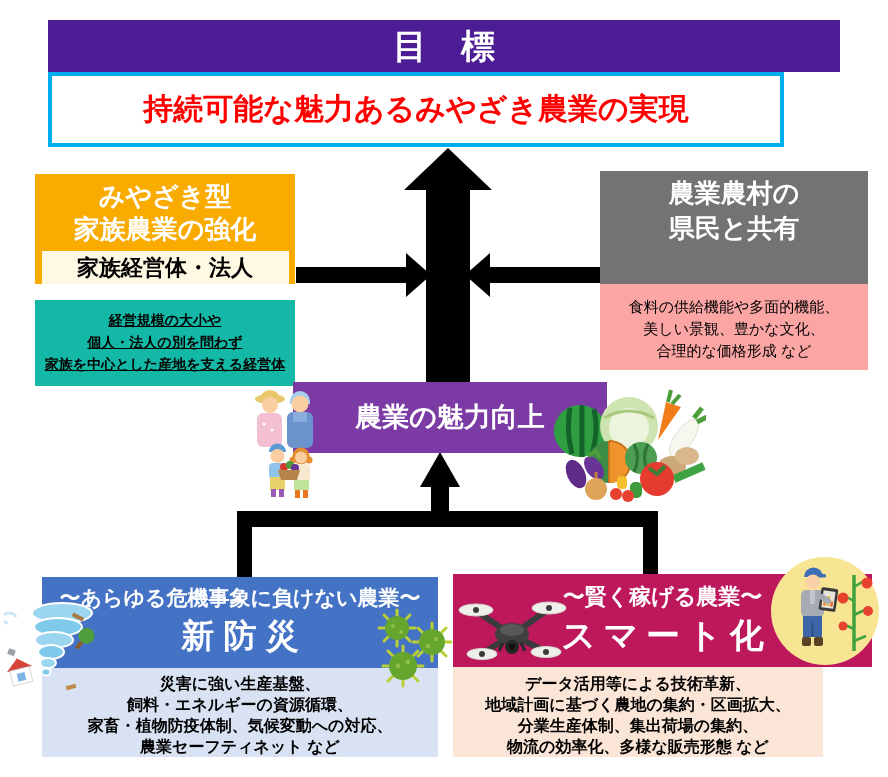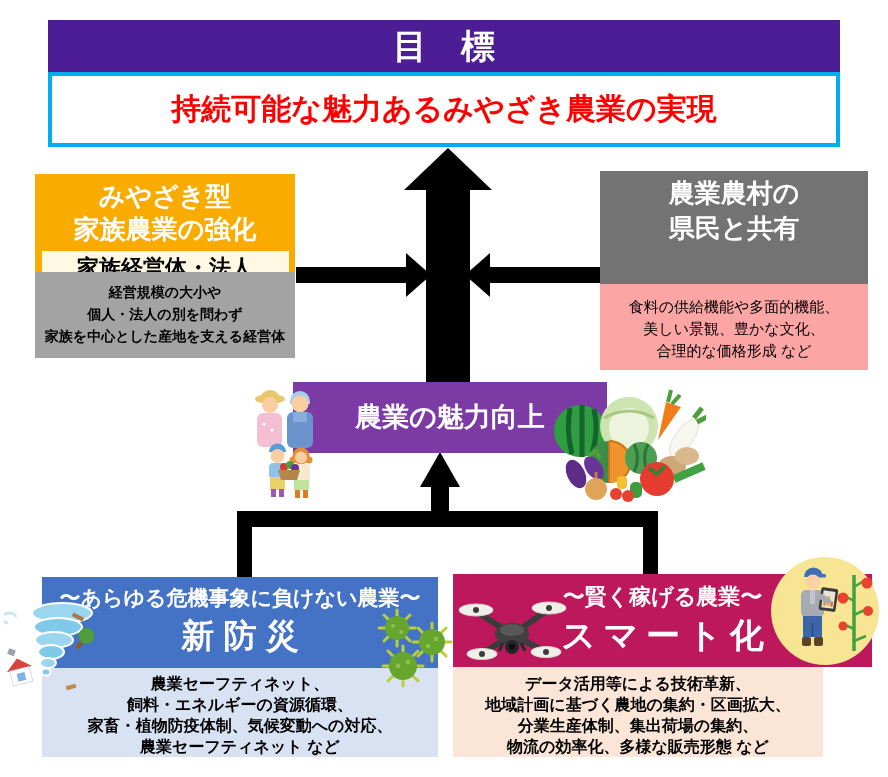--- a/index.html
+++ b/index.html
@@ -5,31 +5,31 @@
   html,body{margin:0;padding:0;background:#fff;}
   #canvas{
     position:relative;width:888px;height:777px;background:#fff;overflow:hidden;
     font-family:"Liberation Sans","DejaVu Sans",sans-serif;
   }
   .abs{position:absolute;box-sizing:border-box;}
   .ctr{text-align:center;}
   
   .goal-header{left:48px;top:20px;width:792px;height:52px;background:#4c1d95;
     color:#fff;font-size:34px;font-weight:bold;line-height:52px;z-index:2;}
-  .goal-body{left:48px;top:72px;width:792px;height:75px;background:#fff;
+  .goal-body{left:48px;top:72px;width:736px;height:75px;background:#fff;
     border:4px solid #00AEEF;color:#FF0000;font-size:30px;font-weight:bold;line-height:66px;z-index:2;}
   
   .arrow-layer{left:0;top:0;width:888px;height:777px;z-index:1;}
   
   .gold-header{left:35px;top:174px;width:260px;height:110px;background:#F9AB00;
     color:#fff;font-weight:bold;font-size:26px;line-height:33px;padding-top:6px;z-index:2;}
   .gold-badge{display:block;width:247px;height:33px;margin:5px auto 0;background:#FFF8E2;
     color:#000;font-size:22px;font-weight:bold;line-height:33px;}
-  .gold-body{left:35px;top:272px;width:260px;height:86px;background:#a3a3a3;
-    color:#000;font-size:14px;font-weight:bold;line-height:22px;padding-top:9px;z-index:2;}
+  .gold-body{left:35px;top:300px;width:260px;height:86px;background:#14b8a6;
+    color:#000;font-size:14px;font-weight:bold;line-height:22px;padding-top:9px;z-index:2;text-decoration:underline;}
   
   .green-header{left:600px;top:171px;width:268px;height:113px;background:#737373;
     color:#fff;font-weight:bold;font-size:26px;line-height:35px;padding-top:5px;z-index:2;}
   .green-body{left:600px;top:284px;width:268px;height:86px;background:#fca5a5;
     color:#000;font-size:15px;font-weight:normal;line-height:22px;padding-top:12px;z-index:2;}
   
   .purple-box{left:293px;top:382px;width:314px;height:71px;background:#7B3AA4;
     color:#fff;font-size:27px;font-weight:bold;line-height:71px;z-index:2;}
   
   .blue-header{left:42px;top:577px;width:396px;height:91px;background:#4472C4;
@@ -91,21 +91,21 @@
 
   <div class="abs ctr purple-box">
     <span>農業の魅力向上</span>
   </div>
 
   <div class="abs ctr blue-header">
     <div class="sub">〜あらゆる危機事象に負けない農業〜</div>
     <div class="big">新防災</div>
   </div>
   <div class="abs ctr blue-body">
-    <div>農業セーフティネット、</div>
+    <div>災害に強い生産基盤、</div>
     <div>飼料・エネルギーの資源循環、</div>
     <div>家畜・植物防疫体制、気候変動への対応、</div>
     <div>農業セーフティネット など</div>
   </div>
 
   <div class="abs ctr orange-header">
     <div class="sub">〜賢く稼げる農業〜</div>
     <div class="big">スマート化</div>
   </div>
   <div class="abs ctr orange-body">

